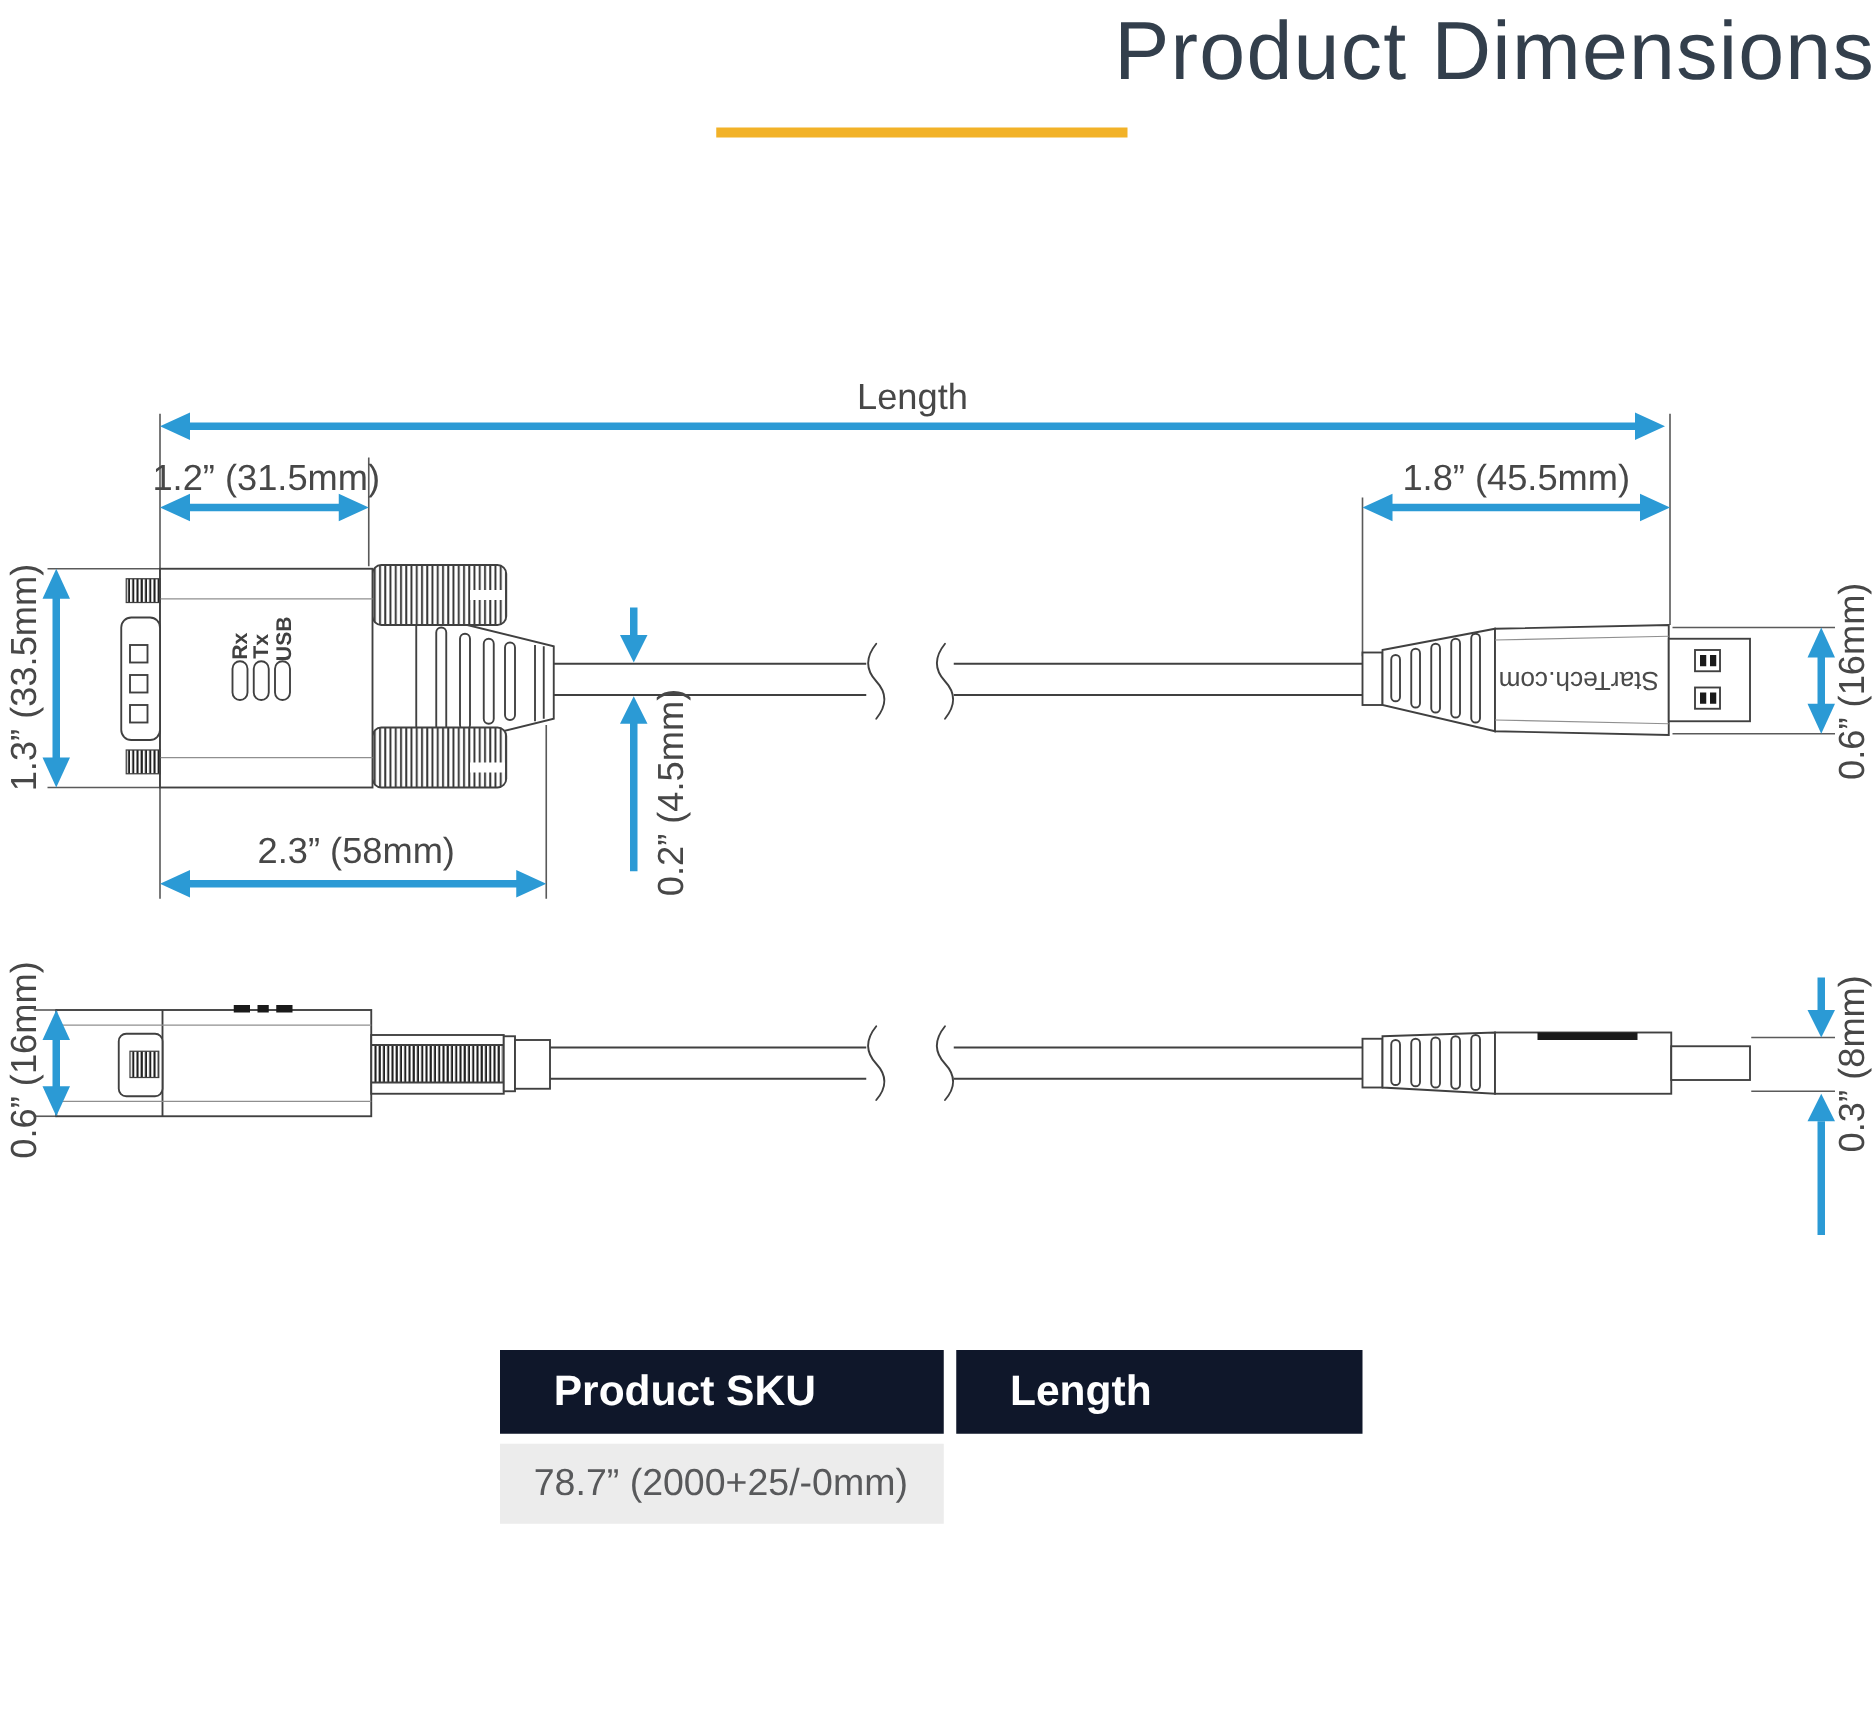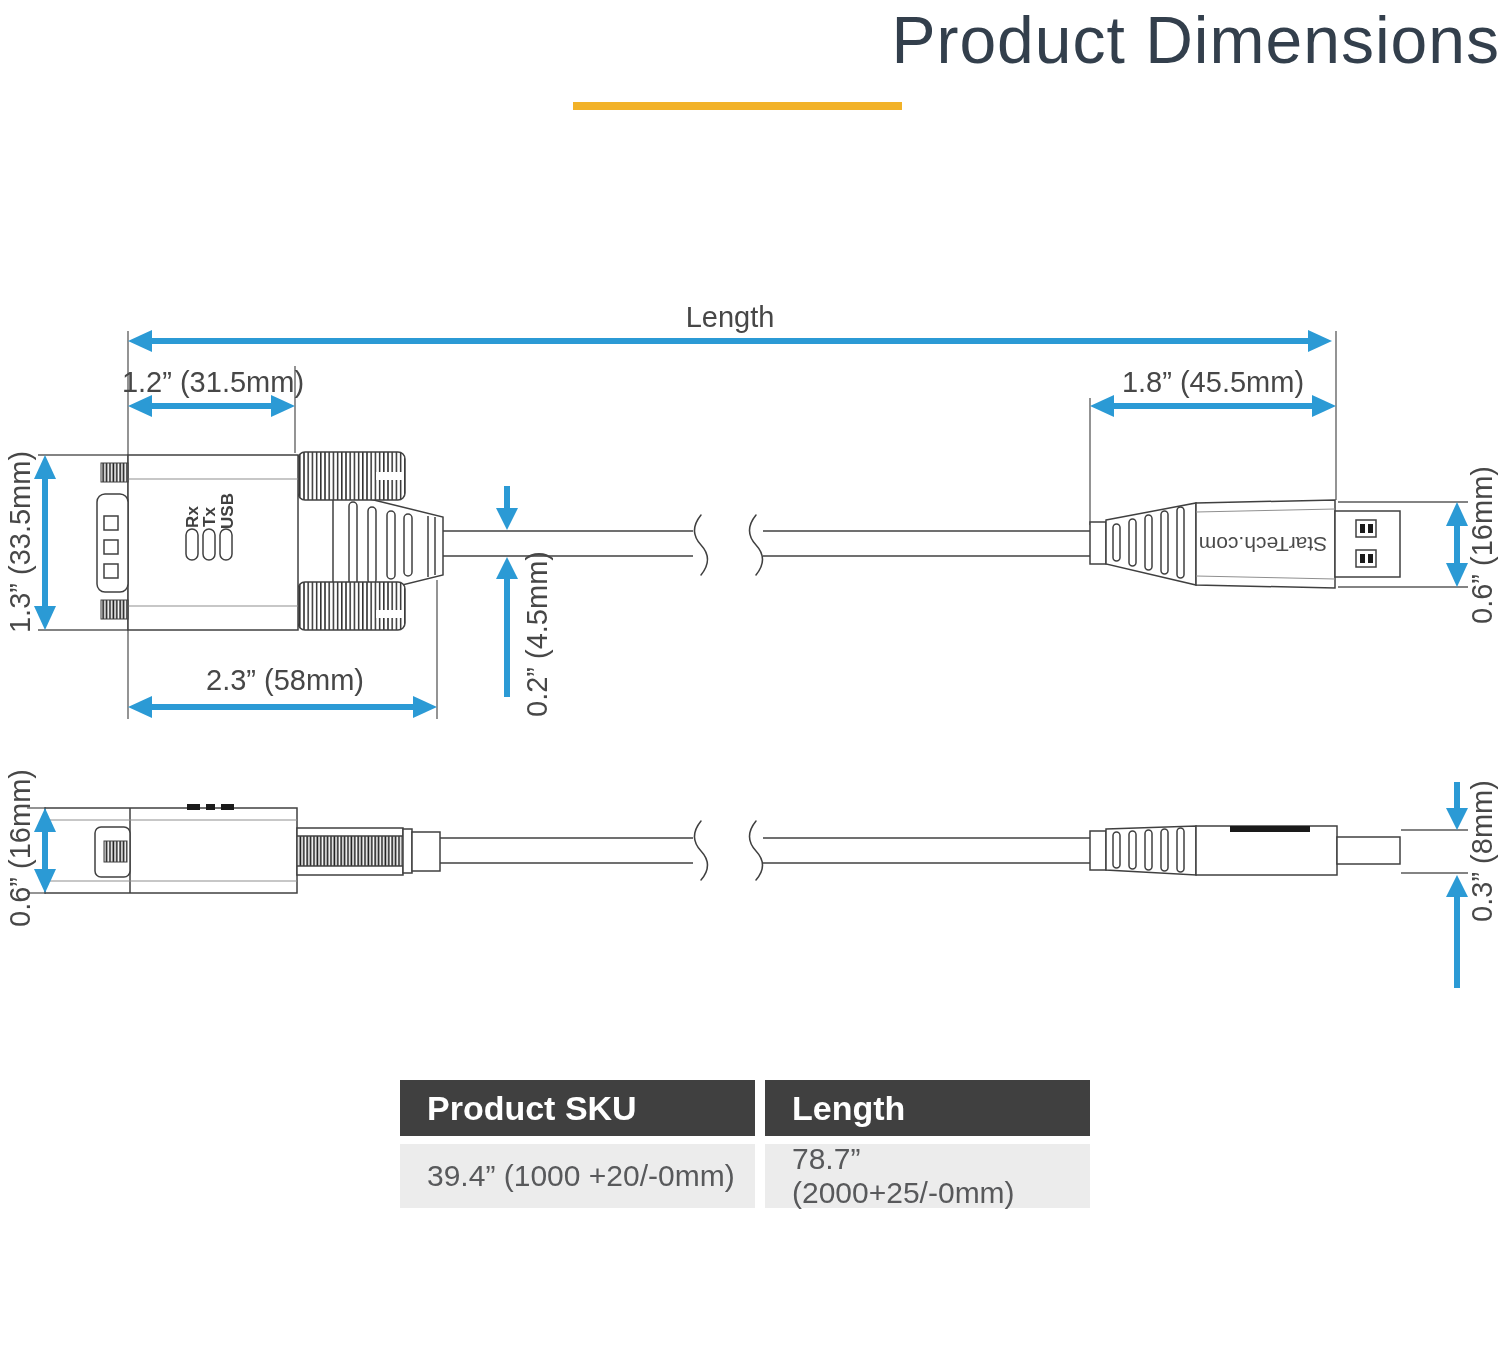--- a/index.html
+++ b/index.html
@@ -17,22 +17,22 @@
   .ext{stroke:#5a5a5a;stroke-width:1.3;fill:none;}
   .dimline{stroke:#2b9ad5;stroke-width:6;fill:none;}
   .dimhead{fill:#2b9ad5;stroke:none;}
   .dimtext{font-family:"Liberation Sans",sans-serif;font-size:29px;fill:#474747;}
   .ledtext{font-family:"Liberation Sans",sans-serif;font-size:17px;fill:#404040;font-weight:bold;}
   .brandtext{font-family:"Liberation Sans",sans-serif;font-size:21px;fill:#4a4a4a;}
   .dark{fill:#1a1a1a;stroke:none;}
   
   .sku-table{position:absolute;left:400px;top:1080px;width:690px;display:grid;
              grid-template-columns:355px 325px;column-gap:10px;row-gap:8px;}
-  .sku-table .hcell{height:56px;background:#404040;color:#ffffff;display:flex;align-items:center;
-                    padding-left:27px;box-sizing:border-box;font-size:34px;font-weight:bold;}
+  .sku-table .hcell{height:67px;background:#0f172a;color:#ffffff;display:flex;align-items:center;
+                    padding-left:43px;box-sizing:border-box;font-size:34px;font-weight:bold;}
   .sku-table .cell{height:64px;background:#ececec;color:#58595b;display:flex;align-items:center;
                    padding-left:27px;box-sizing:border-box;font-size:30px;font-weight:400;}
 </style>
 </head>
 <body>
 
 <div class="page">
 
   <svg class="diagram" width="1500" height="1080" viewBox="0 0 1500 1080">
     <defs>
@@ -236,19 +236,18 @@
 
   <div class="hdr">
     <h1>Product Dimensions</h1>
     <div class="bar"></div>
   </div>
 
   <div class="sku-table">
     <div class="hcell">Product SKU</div>
     <div class="hcell">Length</div>
 
-    <div class="cell">39.4” (1000 +20/-0mm)</div>
 
     <div class="cell">78.7” (2000+25/-0mm)</div>
 
   </div>
 
 </div>
 
 </body></html>

